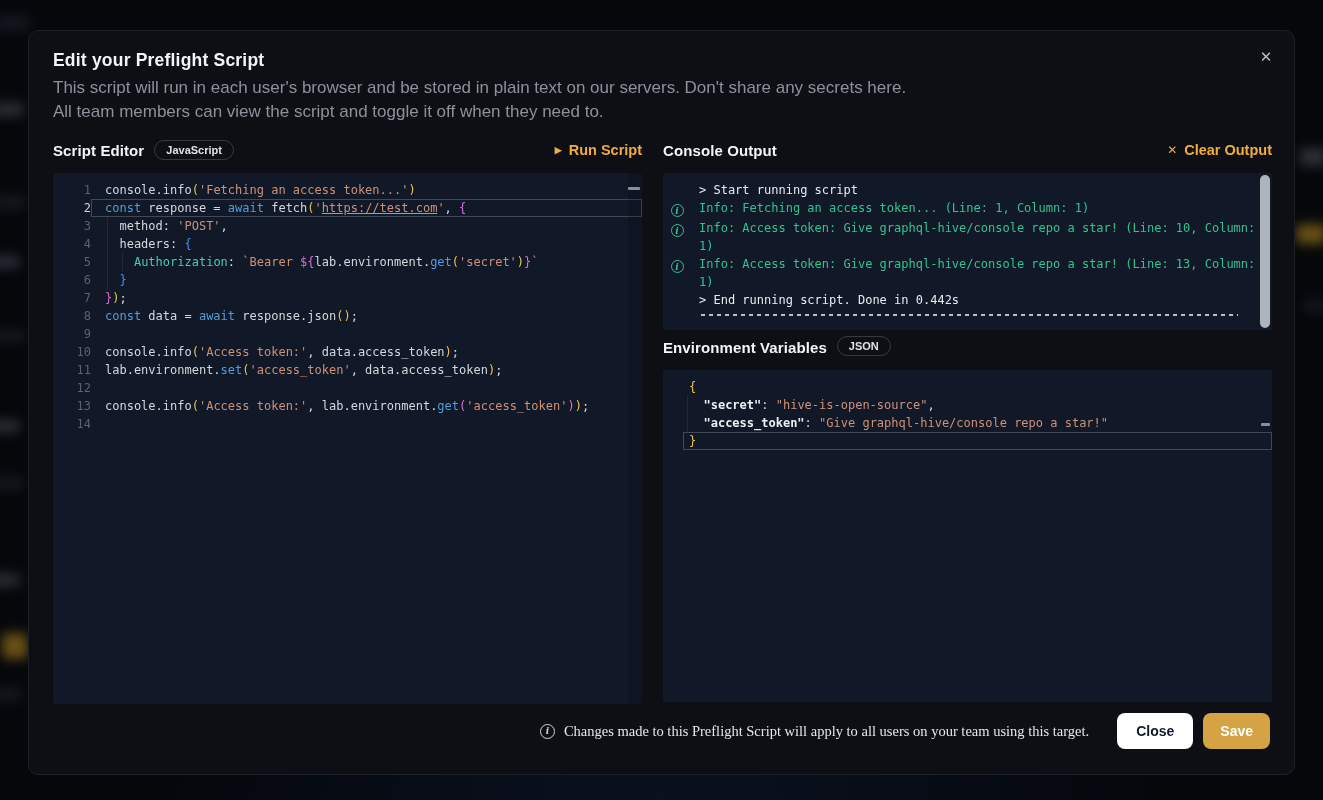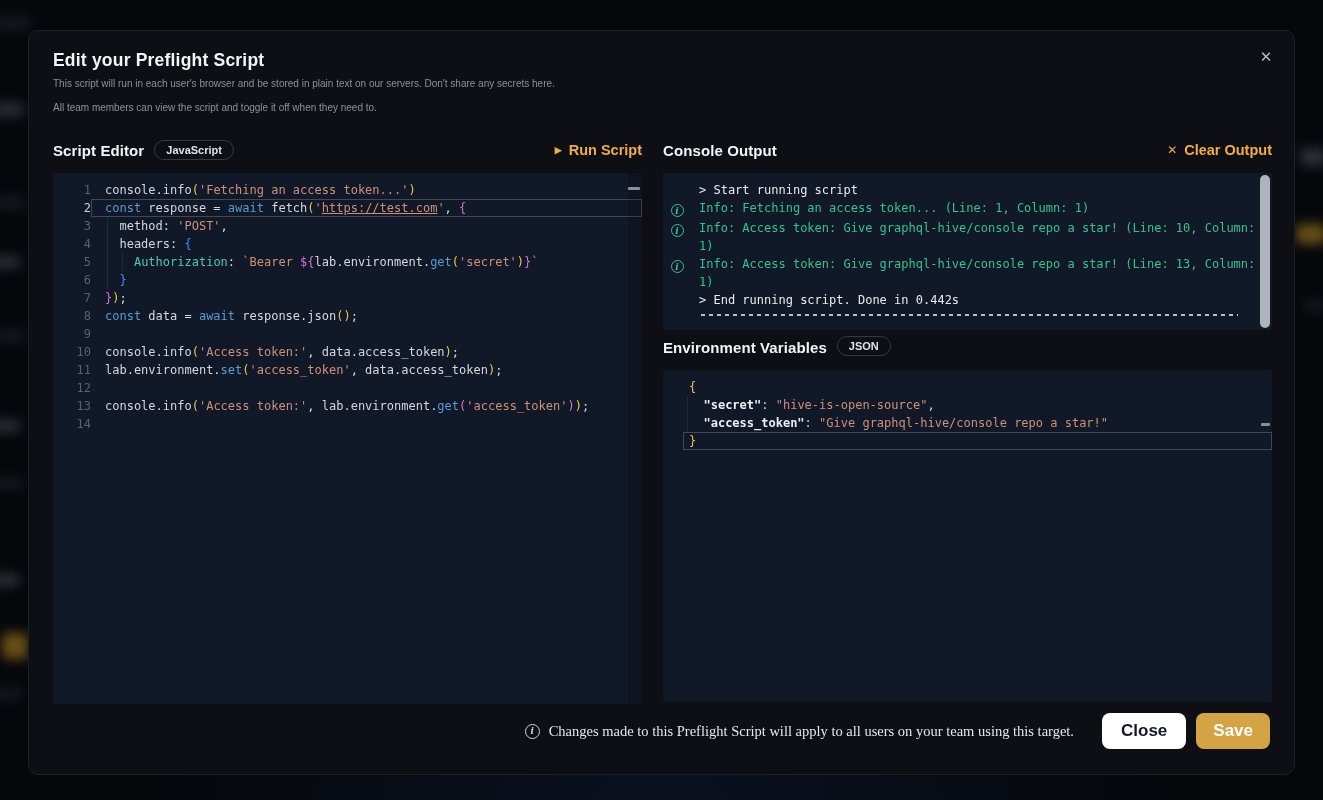--- a/index.html
+++ b/index.html
@@ -19,21 +19,21 @@
   .modal {
     position:absolute; left:28px; top:30px; width:1267px; height:745px;
     background:#0d0f14; border:1px solid #1c2029; border-radius:10px;
   }
   .modal-close {
     position:absolute; top:12px; right:14px; width:28px; height:28px;
     background:none; border:none; color:#b9bec6; font-size:15px; cursor:pointer;
     font-family:"Liberation Sans", sans-serif;
   }
   .modal-title { position:absolute; left:24px; top:19px; font-size:17.5px; font-weight:700; color:#f3f4f6; letter-spacing:.2px; }
-  .modal-desc  { position:absolute; left:24px; font-size:10px; color:#8b919d; }
+  .modal-desc  { position:absolute; left:24px; font-size:17px; color:#8b919d; }
   .desc1 { top:47px; } .desc2 { top:71px; }
 
   .col-left  { position:absolute; left:24px;  top:111px; width:589px; }
   .col-right { position:absolute; left:634px; top:111px; width:609px; }
 
   .panel-header { position:relative; height:31px; display:flex; align-items:flex-start; gap:10px; }
   .panel-heading { font-size:15px; font-weight:700; color:#f3f4f6; letter-spacing:.1px; }
   .badge {
     display:inline-block; font-size:11px; font-weight:700; color:#dfe2e7;
     border:1px solid #343a45; border-radius:999px; padding:3px 11px; line-height:12px;
@@ -105,21 +105,21 @@
   .footer {
     position:absolute; left:24px; right:24px; top:682px; height:36px;
     display:flex; align-items:center; justify-content:flex-end;
   }
   .note-group { display:flex; align-items:center; gap:9px; margin-right:28px; }
   .footer-info-icon {
     width:15px; height:15px; border:1.2px solid #cfd3d8; border-radius:50%;
     font:italic 700 9px "DejaVu Serif", serif; color:#cfd3d8; text-align:center; line-height:13px; flex:none;
   }
   .footer-note { font-size:14.5px; color:#e5e7eb;font-family:Liberation Serif, serif; }
-  .btn { height:36px; border:none; border-radius:8px; font-size:17px; font-weight:700; cursor:pointer;
+  .btn { height:36px; border:none; border-radius:8px; font-size:14px; font-weight:700; cursor:pointer;
     font-family:"Liberation Sans", sans-serif; }
   .btn-close { background:#ffffff; color:#111827; padding:0 19px; margin-right:10px; }
   .btn-save  { background:var(--save_background,#D4A344); color:#ffffff; padding:0 17px; }
 </style>
 </head>
 <body>
 
 <div class="canvas">
 
   <div class="blob dim" style="left:-6px; top:16px;  width:36px; height:14px;"></div>

